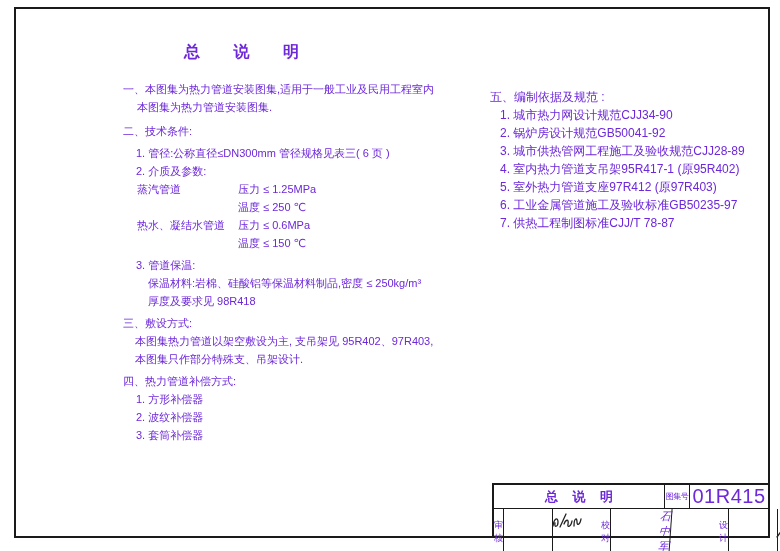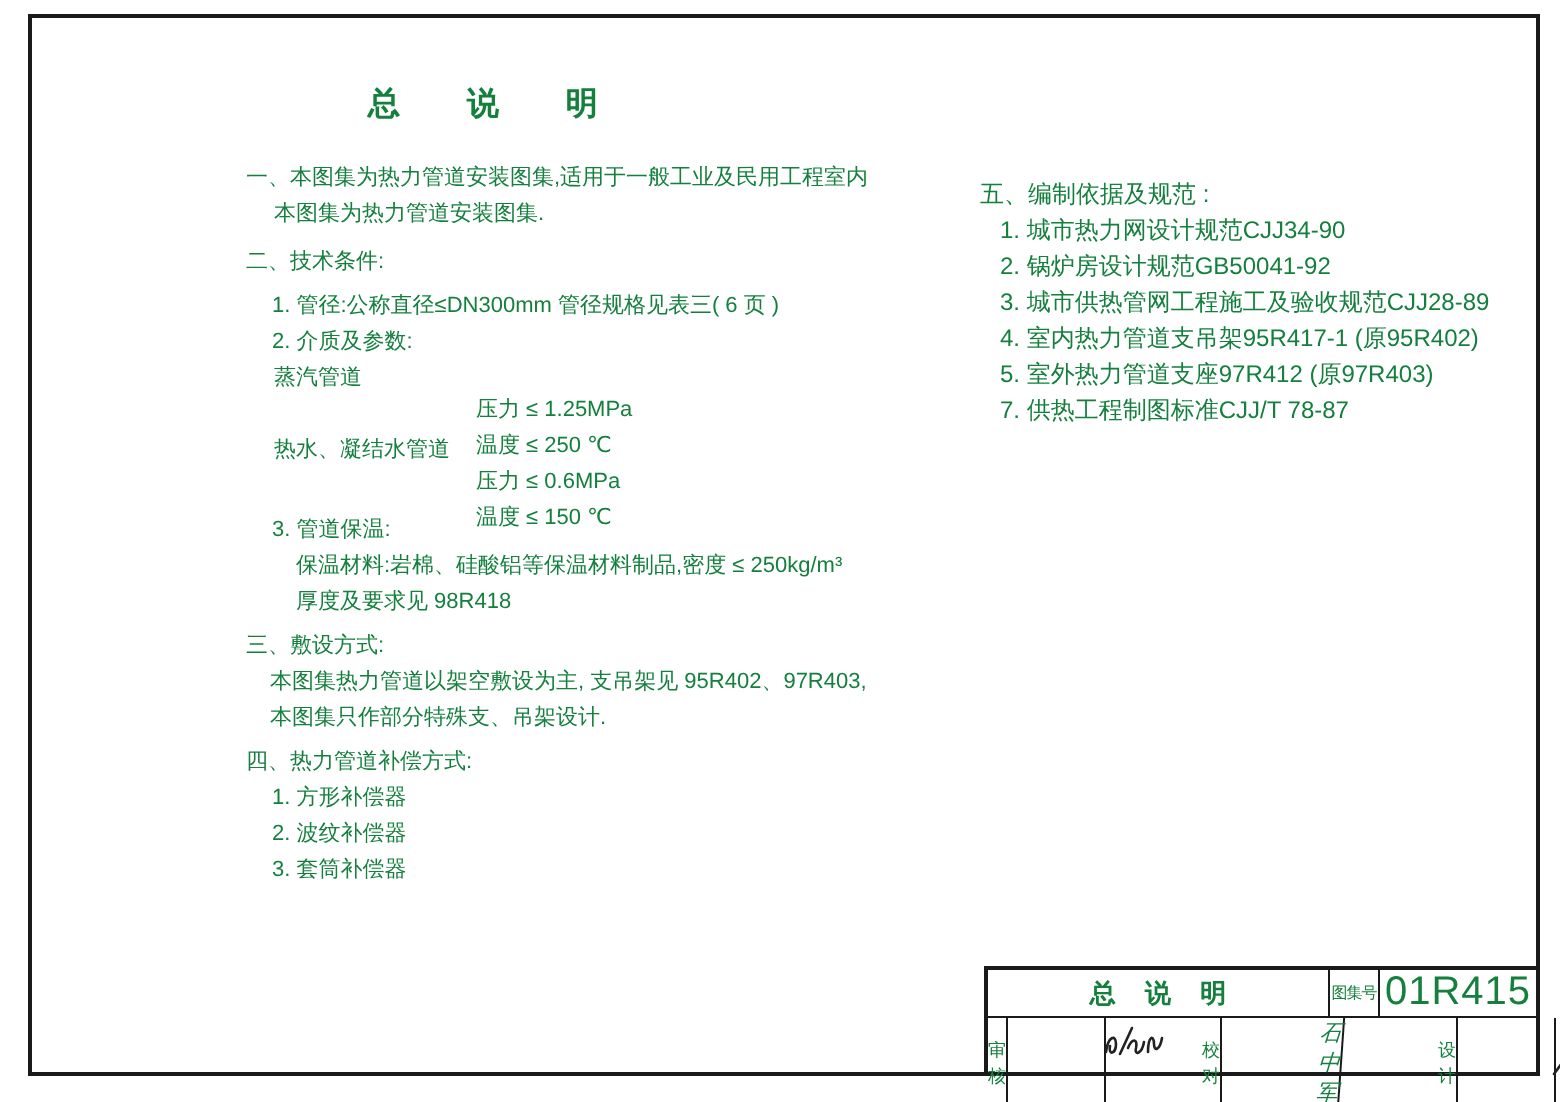--- a/index.html
+++ b/index.html
@@ -1,19 +1,19 @@
 <!DOCTYPE html>
 <html><head>
 <meta charset="utf-8">
 <style>
   html,body { margin:0; padding:0; background:#ffffff; }
   .sheet {
     position:relative; width:780px; height:551px; background:#ffffff;
     font-family:"Liberation Sans","DejaVu Sans",sans-serif;
-    color:#15803d; overflow:hidden;
+    color:#6d28d9; overflow:hidden;
   }
   .frame {
     position:absolute; left:14px; top:7px; width:756px; height:531px;
     box-sizing:border-box; border:2px solid #1a1a1a;
   }
   .main-title {
     position:absolute; left:184px; top:42px;
     font-size:16px; font-weight:bold; letter-spacing:1px; word-spacing:27px;
     white-space:nowrap;
   }
@@ -26,21 +26,21 @@
     font-size:12px; line-height:18px; white-space:nowrap;
   }
   .ln { min-height:18px; }
   .lv1  { padding-left:13px; }
   .lv2  { padding-left:25px; }
   .lv2a { padding-left:14px; }
   .lv2b { padding-left:12px; }
   .gap4 { margin-top:4px; }
   .gap6 { margin-top:6px; }
   .param { padding-left:14px; position:relative; }
-  .pval  { position:absolute; left:115px; top:16px;text-align:center; }
+  .pval  { position:absolute; left:115px; top:0;text-align:center; }
   .col-right .item { padding-left:10px; }
 
   .tblock {
     position:absolute; left:492px; top:483px; width:278px; height:55px;
     box-sizing:border-box; border:2px solid #1a1a1a;
     display:flex; flex-direction:column; background:#fff;
   }
   .tb-row { display:flex; }
   .tb-top { height:31px; border-bottom:1px solid #1a1a1a; }
   .tb-bottom { flex:1;gap:48px; }
@@ -103,20 +103,21 @@
     <div class="ln lv1">3. 套筒补偿器</div>
   </div>
 
   <div class="col-right">
     <div class="ln">五、编制依据及规范 :</div>
     <div class="ln item">1. 城市热力网设计规范CJJ34-90</div>
     <div class="ln item">2. 锅炉房设计规范GB50041-92</div>
     <div class="ln item">3. 城市供热管网工程施工及验收规范CJJ28-89</div>
     <div class="ln item">4. 室内热力管道支吊架95R417-1 (原95R402)</div>
     <div class="ln item">5. 室外热力管道支座97R412 (原97R403)</div>
+    <div class="ln item">6. 工业金属管道施工及验收标准GB50235-97</div>
     <div class="ln item">7. 供热工程制图标准CJJ/T 78-87</div>
   </div>
 
   <div class="tblock">
     <div class="tb-row tb-top">
       <div class="tb-cell tb-title">总 说 明</div>
       <div class="tb-cell tb-atlas-label">图集号</div>
       <div class="tb-cell tb-atlas-no last">01R415</div>
     </div>
     <div class="tb-row tb-bottom">

